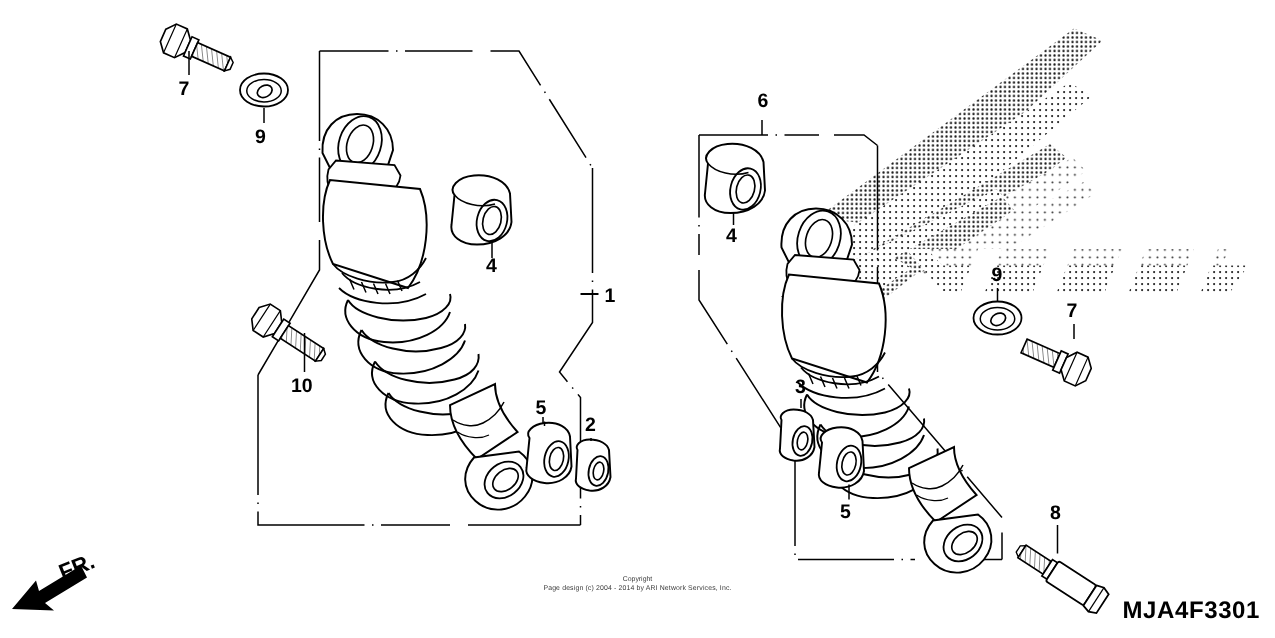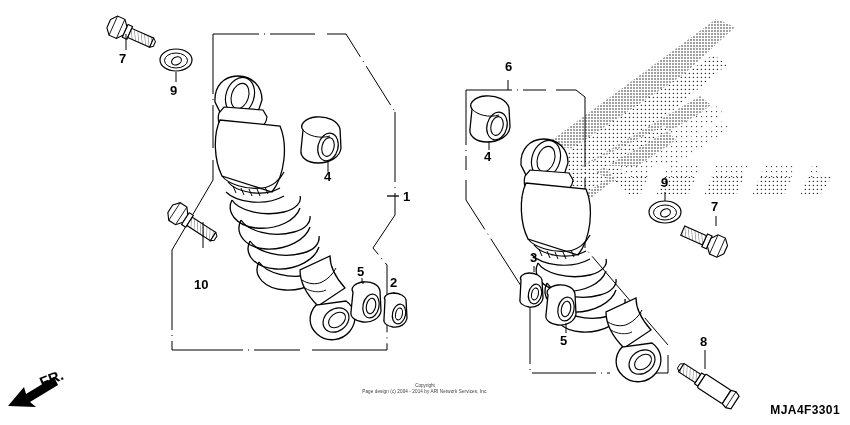--- a/index.html
+++ b/index.html
@@ -38,21 +38,21 @@
     line-height: 5.6px;
     color: #3a3a3a;
   }
   #footer-copyright .c-line2 { letter-spacing: 0.1px; }
   #diagram-id {
     position: absolute;
     right: 10px;
     bottom: 8px;
     font-family: "Liberation Sans", sans-serif;
     font-weight: bold;
-    font-size: 12px;
+    font-size: 16px;
     letter-spacing: 0.4px;
     color: #000;
     margin-top: 32px;
   }
   #fr-indicator {
     position: absolute;
     left: 6px;
     bottom: 12px;
     width: 72px;
     height: 40px;
@@ -311,21 +311,21 @@
     <path d="M62 0 L62 19" stroke="#000" stroke-width="0.8" fill="none"></path>
   </g>
   <line x1="705" y1="350" x2="705" y2="369" stroke="#000" stroke-width="1"></line>
 </svg>
 
 <div id="callout-layer">
   <span class="callout" style="left:119px;  top:52px;">7</span>
   <span class="callout" style="left:170px;  top:84px;">9</span>
   <span class="callout" style="left:324px;  top:170px;">4</span>
   <span class="callout" style="left:403px;  top:190px;">1</span>
-  <span class="callout" style="left:194px;  top:250px;margin-top:28px;">10</span>
+  <span class="callout" style="left:194px;  top:250px;">10</span>
   <span class="callout" style="left:357px;  top:265px;">5</span>
   <span class="callout" style="left:390px;  top:276px;">2</span>
   <span class="callout" style="left:505px;  top:60px;">6</span>
   <span class="callout" style="left:484px;  top:150px;">4</span>
   <span class="callout" style="left:661px;  top:176px;">9</span>
   <span class="callout" style="left:711px;  top:200px;">7</span>
   <span class="callout" style="left:530px;  top:251px;">3</span>
   <span class="callout" style="left:560px;  top:334px;">5</span>
   <span class="callout" style="left:700px;  top:335px;">8</span>
 </div>

